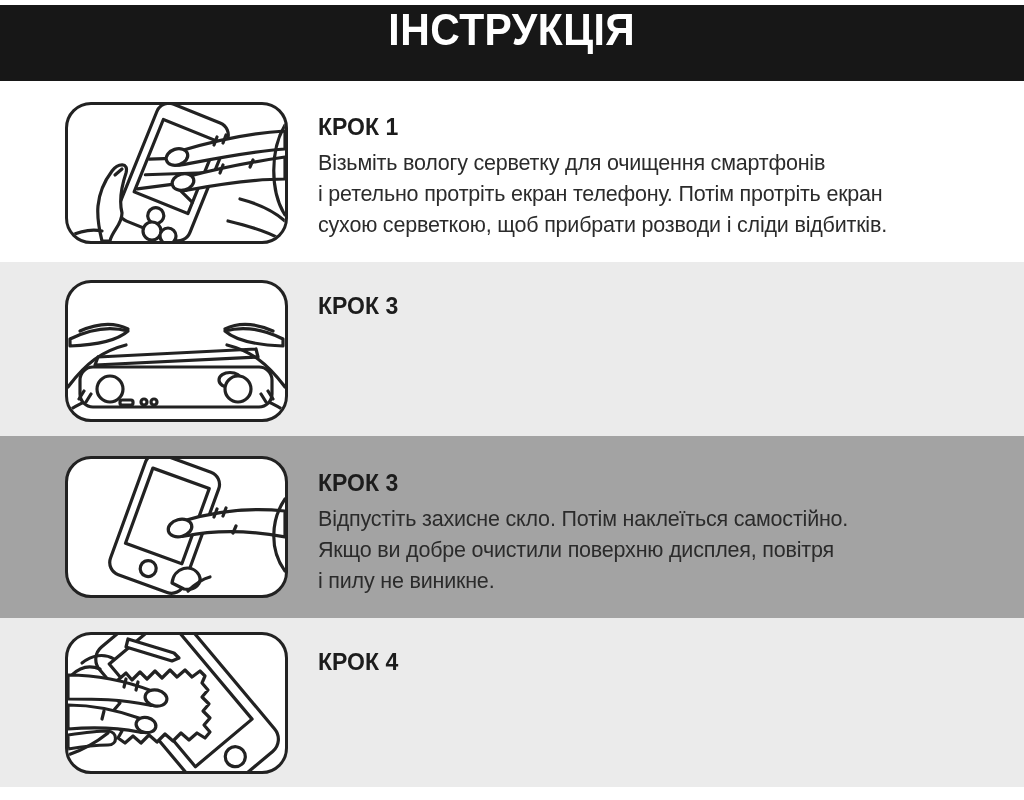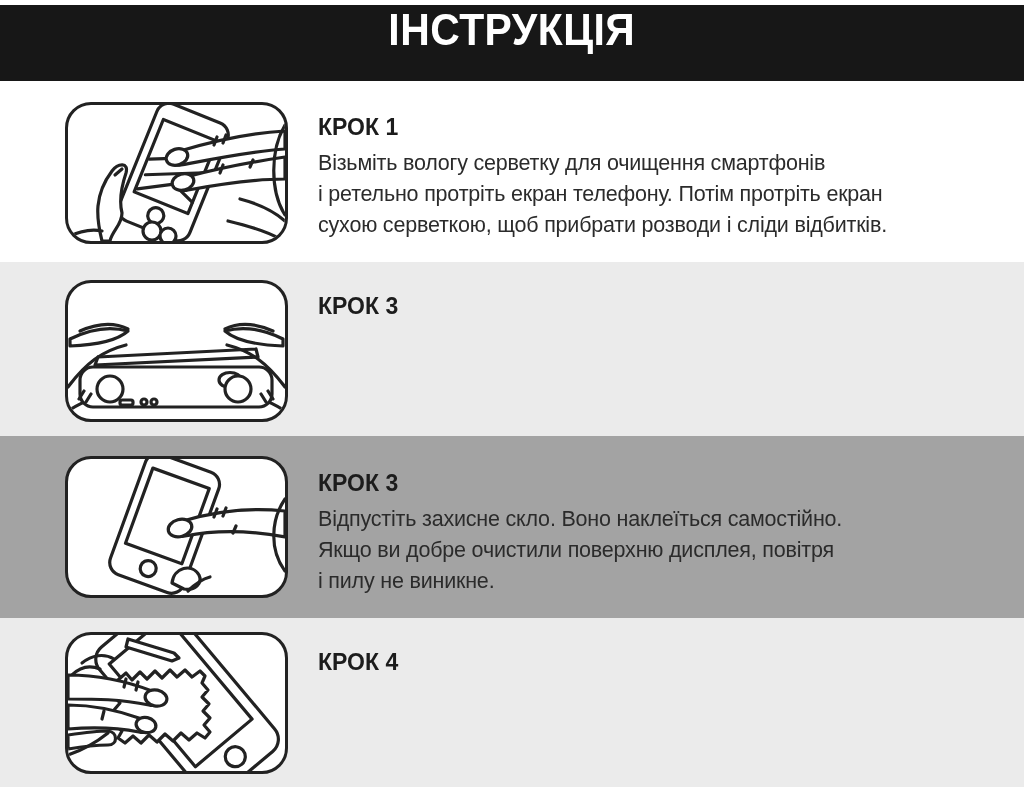--- a/index.html
+++ b/index.html
@@ -110,21 +110,21 @@
         <path class="fl" d="M104 124 C106 108 124 104 131 116 C135 124 127 132 116 130 Z"></path>
         <path class="fl" d="M217 52 C180 48 148 52 115 62 C104 65 105 80 117 77 C152 70 185 72 217 78 Z"></path>
         <ellipse class="fl" cx="112" cy="69" rx="12" ry="8.5" transform="rotate(-15 112 69)"></ellipse>
         <path class="ln" d="M146 58 L149 50 M155 57 L158 49 M165 74 L168 67"></path>
         <path class="ln" d="M217 40 C202 62 202 92 217 112"></path>
         <path class="ln" d="M120 132 C128 124 134 120 142 118"></path>
       </svg>
     </div>
     <div class="copy">
       <h2>КРОК 3</h2>
-      <p>Відпустіть захисне скло. Воно наклеїться самостійно.
+      <p>Відпустіть захисне скло. Потім наклеїться самостійно.
 Якщо ви добре очистили поверхню дисплея, повітря
 і пилу не виникне.</p>
     </div>
   </section>
 
   <section class="row row-4">
     <div class="figure">
       <svg viewBox="0 0 217 136">
         <g transform="rotate(-40 120 70)">
           <rect class="fl" x="75" y="-30" width="96" height="190" rx="16"></rect>

